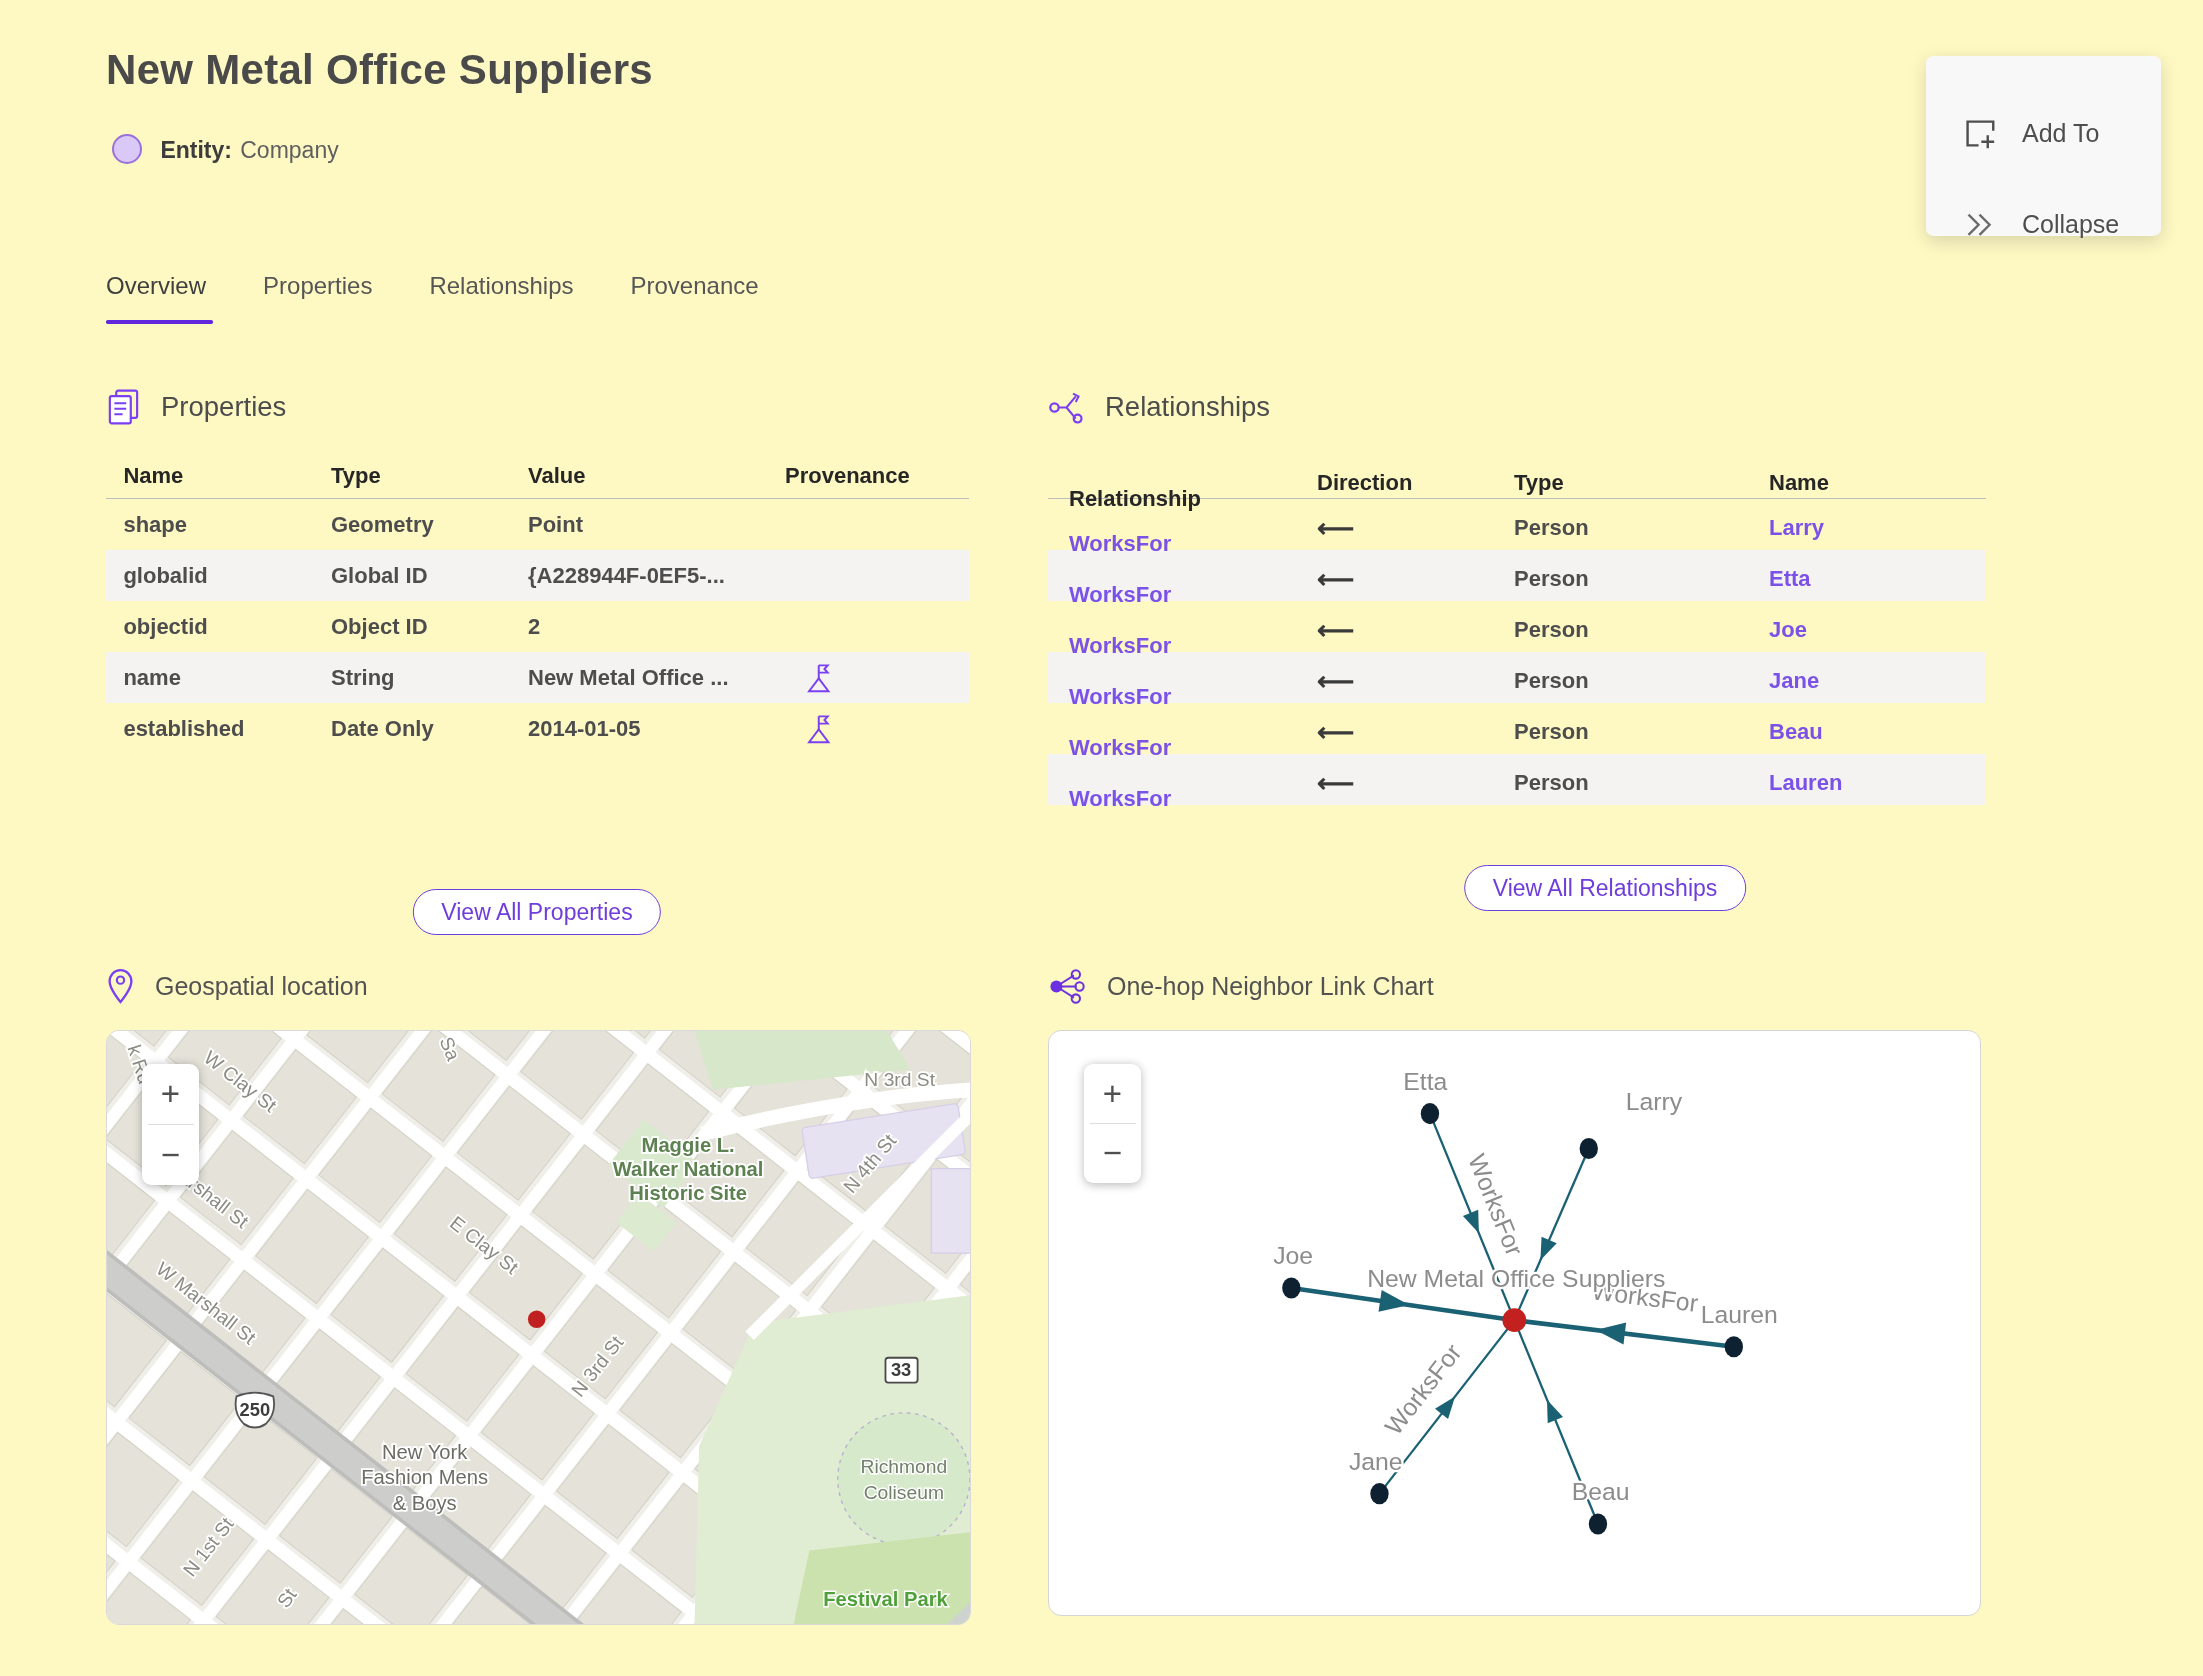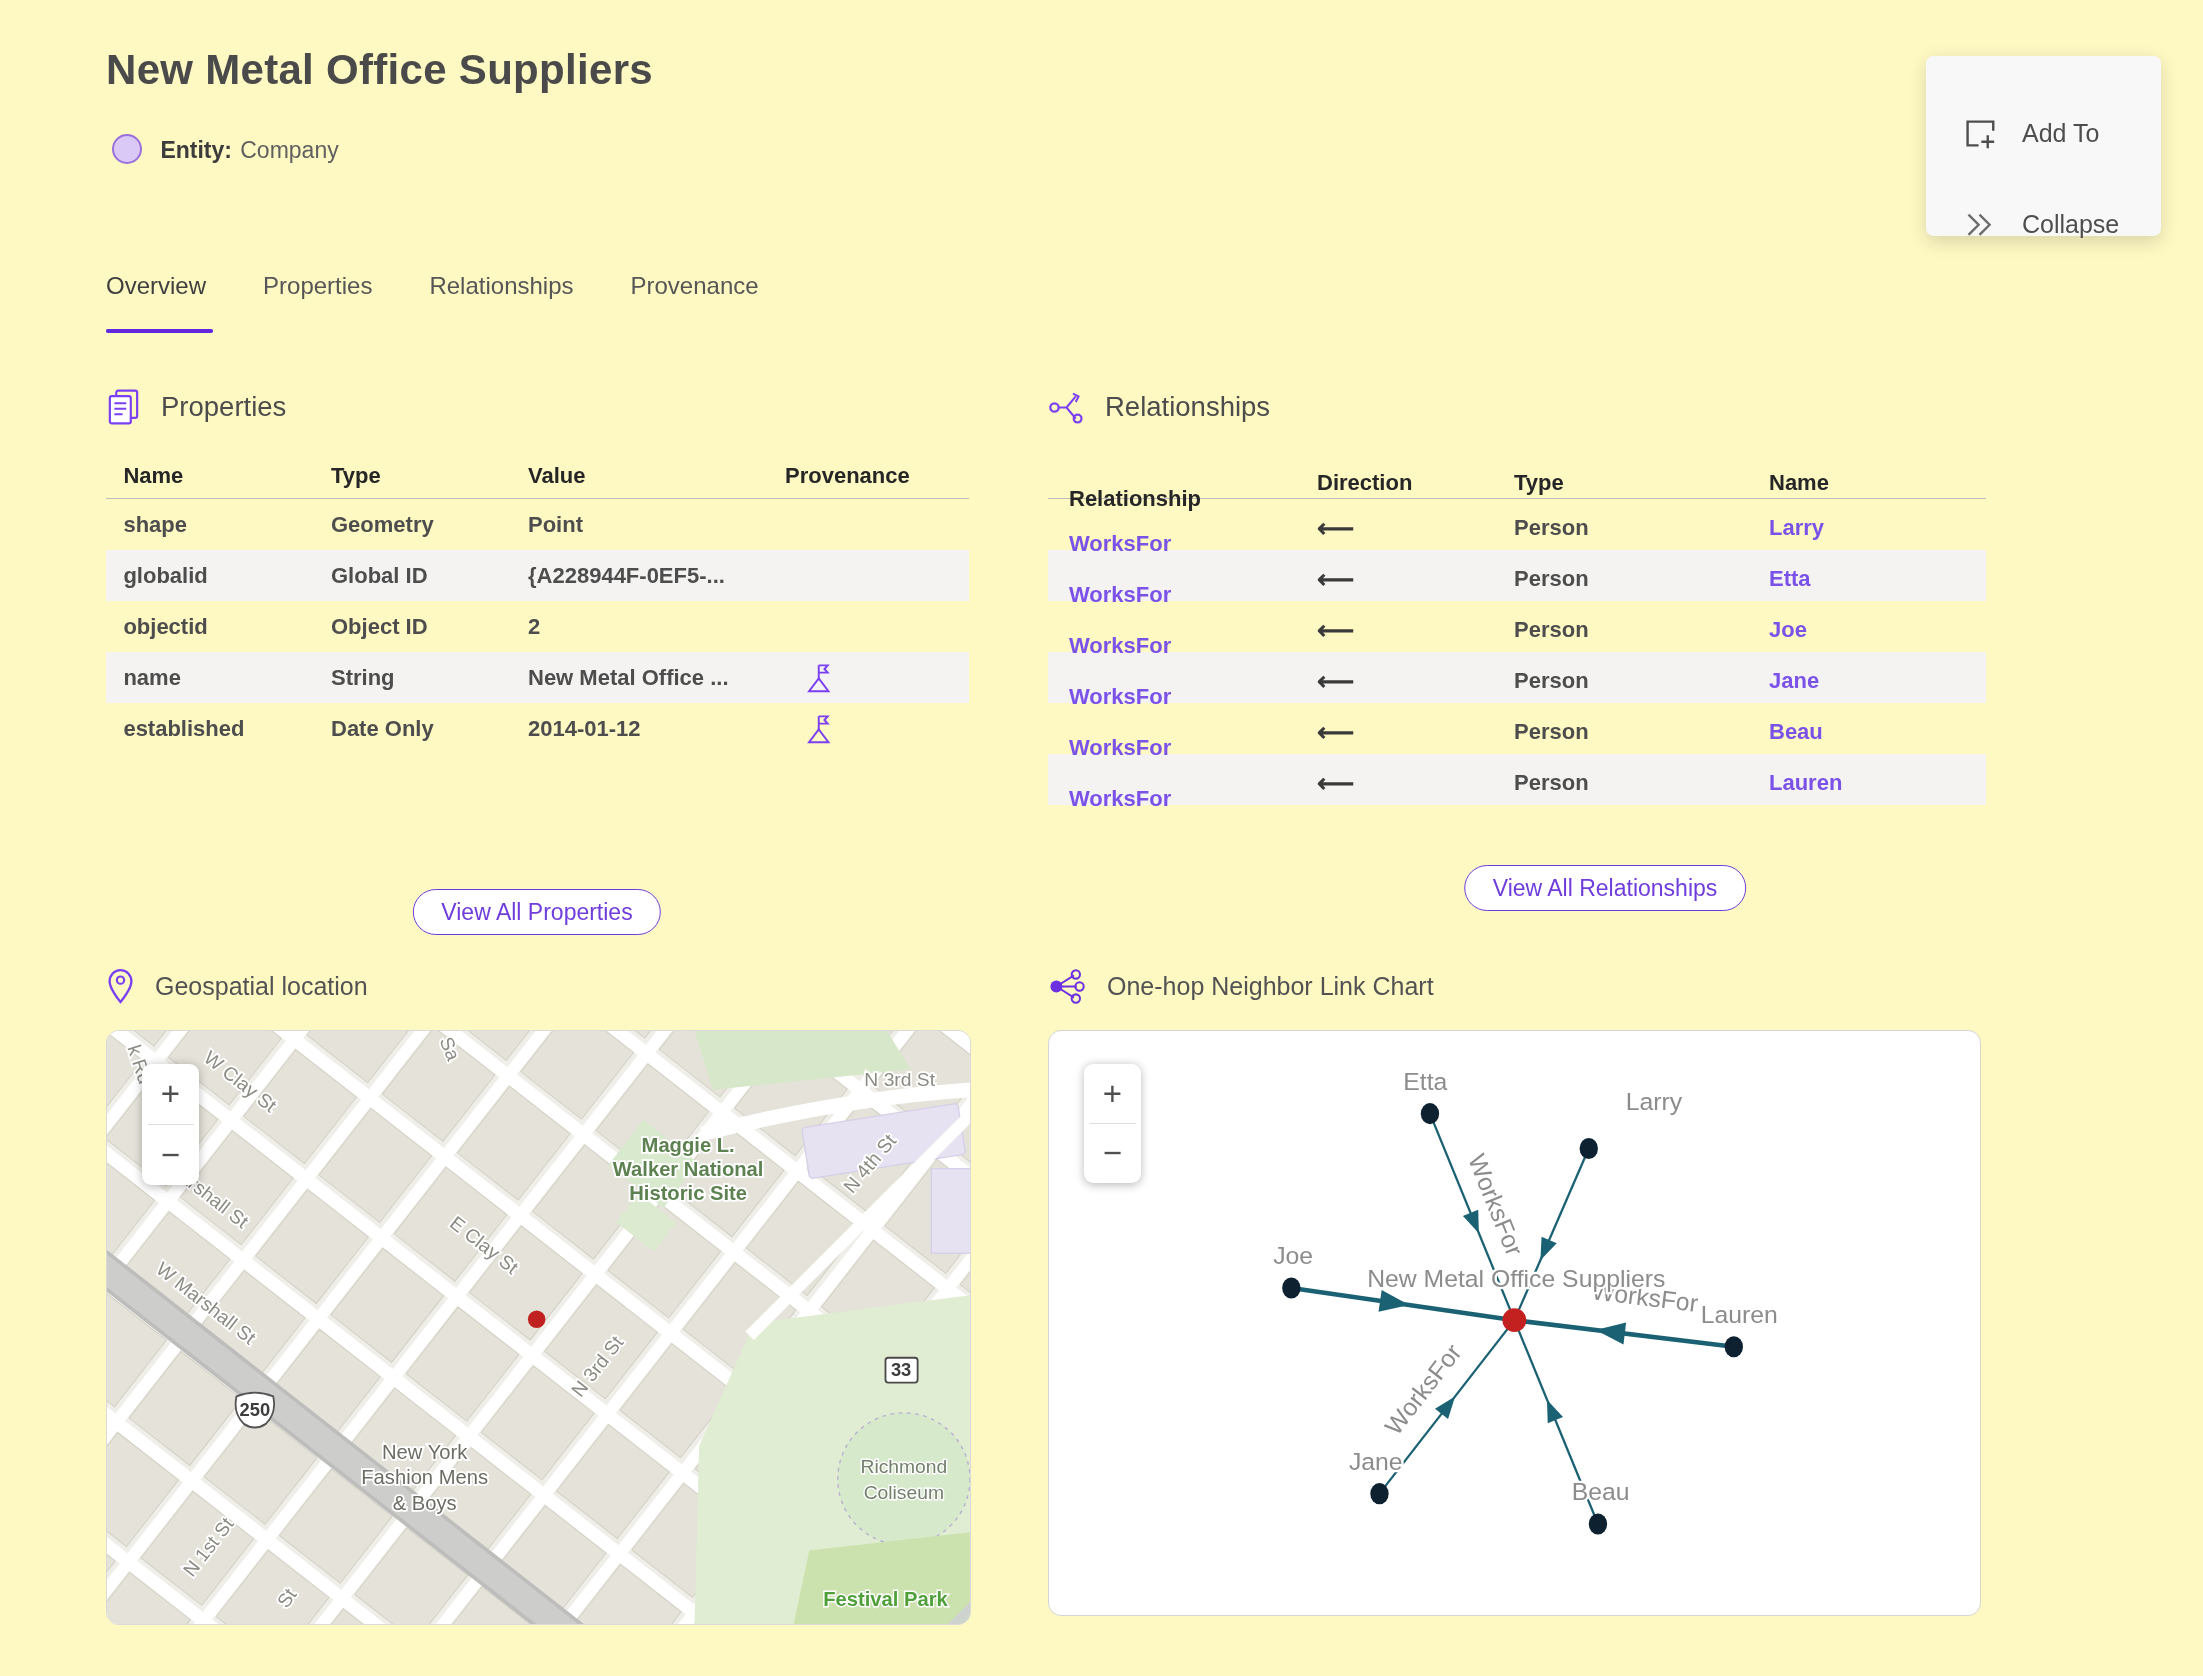--- a/index.html
+++ b/index.html
@@ -10,21 +10,21 @@
   .entity-dot{width:26px;height:26px;border-radius:50%;background:#dac8f6;border:2.8px solid #9a70dc;margin-right:18.4px;}
   .entity-label{font-weight:700;color:#3c3c3c;}
   .entity-type{color:#5f5f5f;margin-left:8.3px;}
 
   .actions-card{position:absolute;left:1926px;top:56px;width:235px;height:180px;background:#f8f8f8;
     border-radius:7.3px;box-shadow:0 5.5px 18.4px rgba(0,0,0,.15);}
   .action-item{position:absolute;left:37px;display:flex;align-items:center;gap:26px;font-size:25px;color:#4e4e4e;cursor:pointer;}
   .action-item svg{flex:0 0 auto;}
 
   .tabs{position:absolute;left:106px;top:272px;display:flex;gap:57px;font-size:24px;color:#565656;}
-  .tab{position:relative;padding-bottom:33px;cursor:pointer;}
+  .tab{position:relative;padding-bottom:24px;cursor:pointer;}
   .tab.active{color:#3f3f3f;}
   .tab.active::after{content:"";position:absolute;left:0;right:-7.3px;bottom:0;height:3.7px;background:#6127df;border-radius:1.8px;}
 
   .section{position:absolute;top:386px;}
   .section.props{left:106px;width:863px;}
   .section.rels{left:1048px;width:938px;}
   .section-head{display:flex;align-items:center;gap:20px;font-size:27.5px;color:#4c4c4c;height:42px;}
   .tbl{margin-top:26px;}
   .tbl-header,.trow{display:grid;align-items:center;font-weight:bold;}
   .props .tbl-header,.props .trow{grid-template-columns:225px 197px 257px 184px;}
@@ -140,21 +140,21 @@
             <div class="flagcell">
               <svg width="27.5" height="33" viewBox="0 0 34 40">
                 <path d="M17 21 L5 37 H29 Z" fill="none" stroke="#7b3ff2" stroke-width="2.4"></path>
                 <path d="M17 22 V5 M17 5 H28 L24 9.5 L28 14 H17" fill="none" stroke="#7b3ff2" stroke-width="2.4"></path>
               </svg>
             </div>
           </div>
           <div class="trow">
             <div class="c1">established</div>
             <div>Date Only</div>
-            <div>2014-01-12</div>
+            <div>2014-01-05</div>
             <div class="flagcell">
               <svg width="27.5" height="33" viewBox="0 0 34 40">
                 <path d="M17 21 L5 37 H29 Z" fill="none" stroke="#7b3ff2" stroke-width="2.4"></path>
                 <path d="M17 22 V5 M17 5 H28 L24 9.5 L28 14 H17" fill="none" stroke="#7b3ff2" stroke-width="2.4"></path>
               </svg>
             </div>
           </div>
         </div>
     </div>
   </div>

